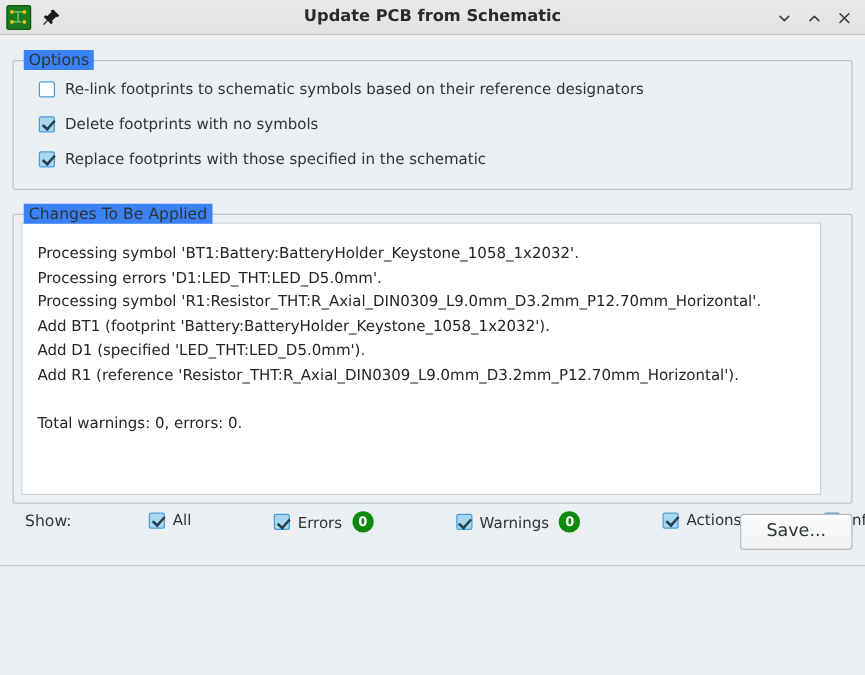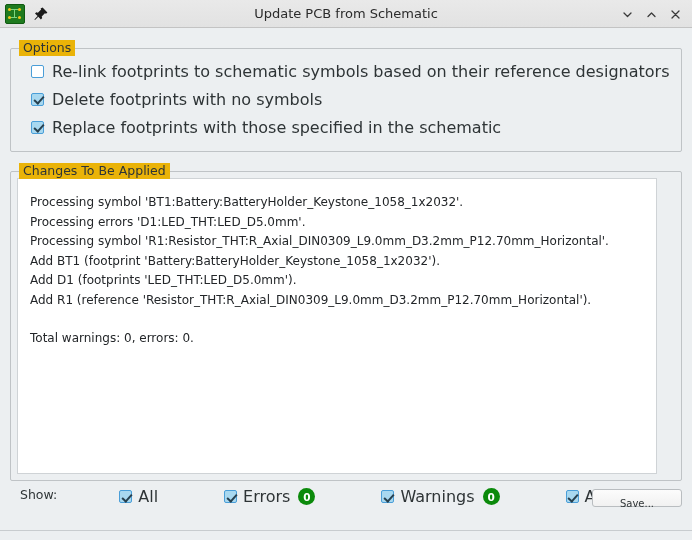--- a/index.html
+++ b/index.html
@@ -67,20 +67,21 @@
 
   .tb-title {
     position: absolute;
     left: 0;
     right: 0;
     text-align: center;
     font-size: 13px;
     color: #2b2b2b;
     line-height: 28px;
     pointer-events: none;
+    font-weight: bold;
   }
   .tb-right {
     position: absolute;
     right: 6px;
     top: 0;
     height: 28px;
     display: flex;
     align-items: center;
     gap: 2px;
     z-index: 2;
@@ -106,29 +107,29 @@
     border: 1px solid #bfc3c6;
     border-radius: 2px;
     margin-top: 18px;
     padding: 8px 10px 10px 10px;
     box-sizing: border-box;
   }
   .groupbox > .gb-label {
     position: absolute;
     top: -9px;
     left: 8px;
-    background: #eab308;
+    background: #3b82f6;
     padding: 0 4px;
     font-size: 12.5px;
     color: #2e3436;
     line-height: 16px;
   }
 
   #options-group { margin-top: 20px; height: 104px; }
-  #changes-group { margin-top: 19px; height: 310px; padding: 6px 24px 6px 6px; }
+  #changes-group { margin-top: 19px; height: 232px; padding: 6px 24px 6px 6px; }
 
   
   .cb-row {
     display: flex;
     align-items: center;
     height: 28px;
     padding-left: 10px;
   }
   .cbox {
     width: 13px;
@@ -146,21 +147,21 @@
     content: "";
     position: absolute;
     left: 3.5px;
     top: 0.5px;
     width: 4px;
     height: 8px;
     border: solid #27404f;
     border-width: 0 2px 2px 0;
     transform: rotate(42deg);
   }
-  .cb-label { font-size: 16px; color: #2e3436; white-space: nowrap; }
+  .cb-label { font-size: 12px; color: #2e3436; white-space: nowrap; }
 
   
   .logpanel {
     background: #ffffff;
     border: 1px solid #cfd3d6;
     width: 100%;
     height: 100%;
     box-sizing: border-box;
     padding: 14px 12px;
     overflow: hidden;
@@ -207,25 +208,25 @@
     justify-content: center;
     margin-left: 8px;
     flex: none;
   }
 
   
   .btn {
     background: linear-gradient(#fcfcfc, #f1f1f1);
     border: 1px solid #b9bdc0;
     border-radius: 3px;
-    font-size: 10px;
+    font-size: 14px;
     font-family: "DejaVu Sans", "Liberation Sans", sans-serif;
     color: #2e3436;
     padding: 0 14px;
-    height: 18px;
+    height: 29px;
     line-height: 27px;
     box-sizing: border-box;
     white-space: nowrap;
   }
   #save-button {
     position: absolute;
     right: 0;
     top: 2px;
     width: 90px;
     padding: 0;
@@ -311,21 +312,21 @@
   </div>
 
   <div class="groupbox" id="changes-group">
     <span class="gb-label">Changes To Be Applied</span>
 
     <div class="logpanel">
       <div class="logline">Processing symbol 'BT1:Battery:BatteryHolder_Keystone_1058_1x2032'.</div>
       <div class="logline">Processing errors 'D1:LED_THT:LED_D5.0mm'.</div>
       <div class="logline">Processing symbol 'R1:Resistor_THT:R_Axial_DIN0309_L9.0mm_D3.2mm_P12.70mm_Horizontal'.</div>
       <div class="logline">Add BT1 (footprint 'Battery:BatteryHolder_Keystone_1058_1x2032').</div>
-      <div class="logline">Add D1 (footprints 'LED_THT:LED_D5.0mm').</div>
+      <div class="logline">Add D1 (specified 'LED_THT:LED_D5.0mm').</div>
       <div class="logline">Add R1 (reference 'Resistor_THT:R_Axial_DIN0309_L9.0mm_D3.2mm_P12.70mm_Horizontal').</div>
       <div class="logline spacer"></div>
       <div class="logline">Total warnings: 0, errors: 0.</div>
     </div>
   </div>
 
   <div class="showrow">
     <span class="show-label">Show:</span>
 
     <span class="filter">

